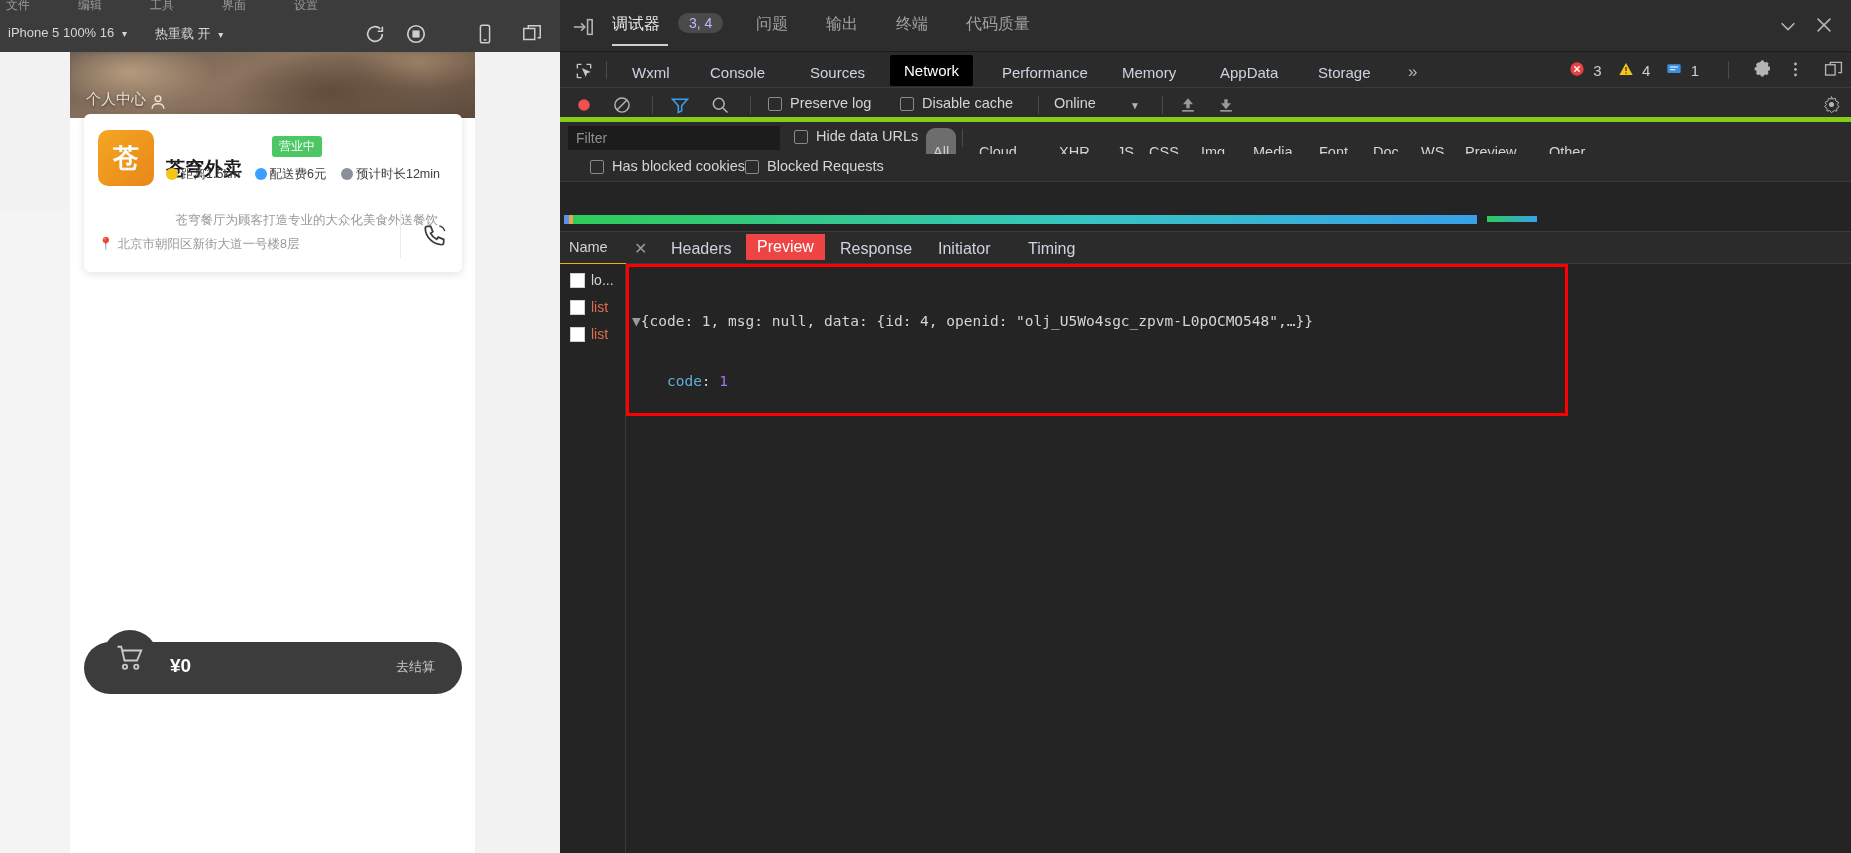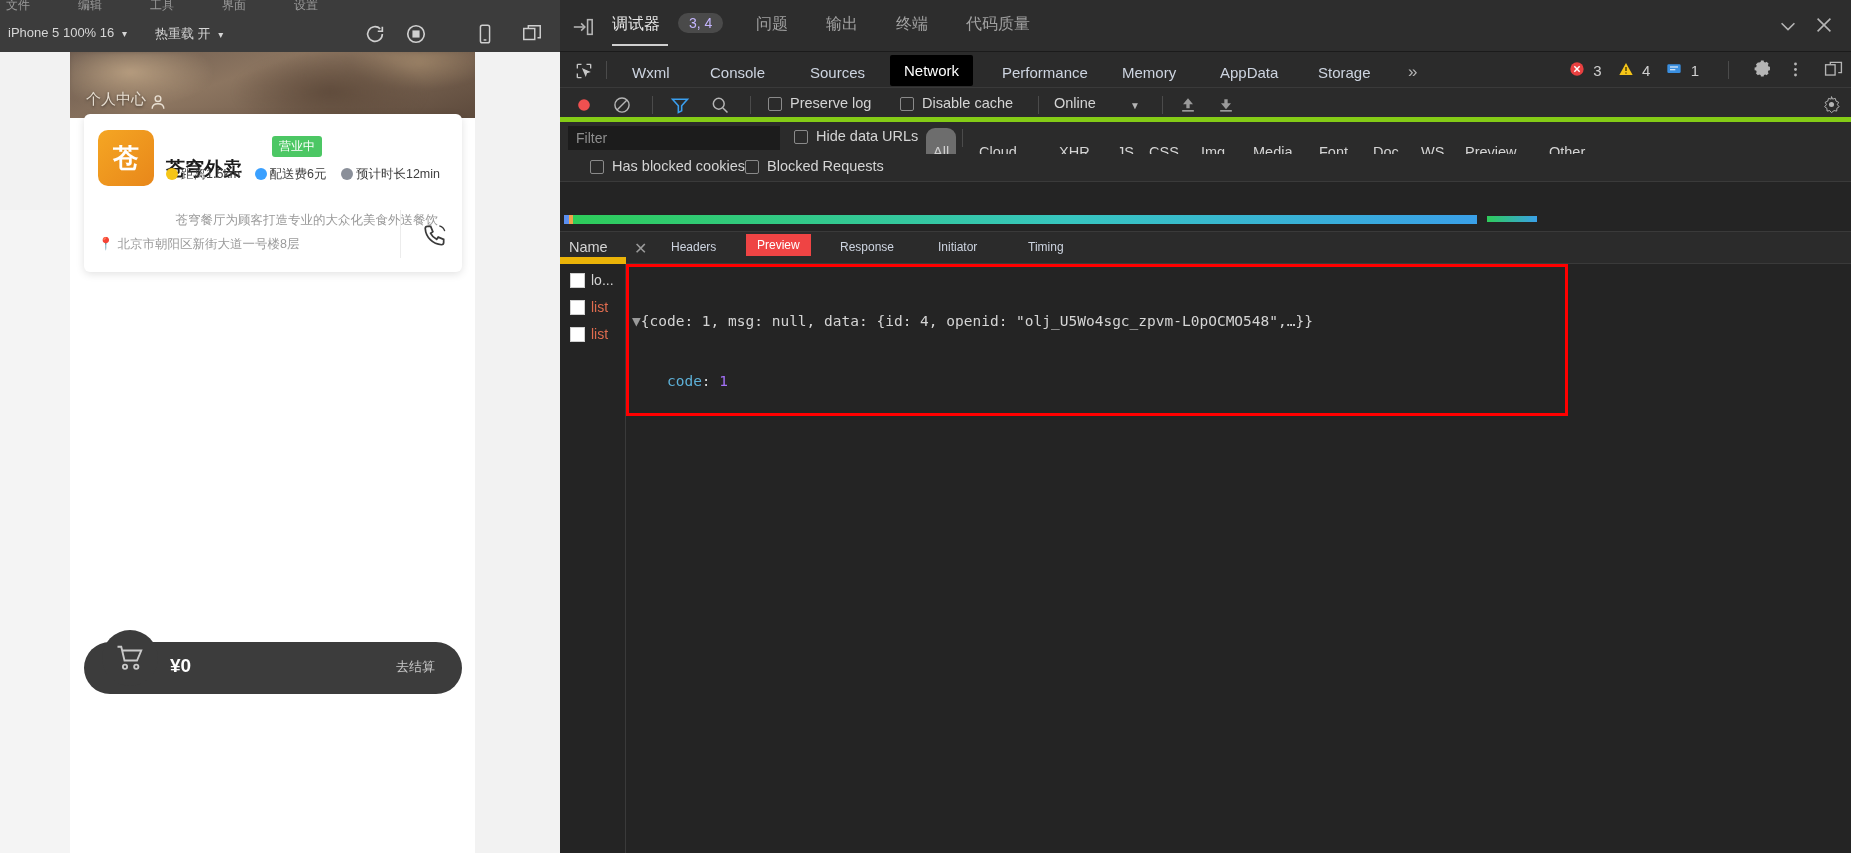--- a/index.html
+++ b/index.html
@@ -140,32 +140,32 @@
   .ov-ticklbl { position:absolute; top:6px; font-size:13px; color:#c8c8c8;
     transform:translateX(-100%); padding-right:5px; white-space:nowrap; }
   .ov-track { position:absolute; left:4px; top:33px; height:9px; }
   .ov-band { position:absolute; top:0; height:9px; }
   .ov-mini { position:absolute; top:34px; height:6px; }
 
   
   .sp-left { position:absolute; left:0; top:232px; width:66px; height:621px;
     background:#242424; border-right:1px solid #3a3a3a; }
   .sp-hdr { position:absolute; left:0; top:0; width:66px; height:32px;
-    background:#2b2b2b; border-bottom:7px solid #eab308; }
+    background:#2b2b2b; border-bottom:1px solid #eab308; }
   .sp-hdr-lbl { position:absolute; left:9px; top:7px; font-size:14.5px; color:#d4d4d4; }
   .req-row { position:absolute; left:0; width:66px; height:27px; }
   .req-chk { position:absolute; left:10px; top:5px; width:15px; height:15px;
     background:#fff; border:1px solid #cfcfcf; }
   .req-lbl { position:absolute; left:31px; top:4px; font-size:14px; white-space:nowrap; }
 
   .sp-right { position:absolute; left:66px; top:232px; width:1225px; height:621px;
     background:#242424; }
   .det-tabs { position:absolute; left:0; top:0; width:1225px; height:32px;
     background:#2b2b2b; border-bottom:1px solid #3a3a3a; }
-  .det-tab { position:absolute; top:6px; font-size:12px; color:#cdd4e0;
+  .det-tab { position:absolute; top:6px; font-size:16px; color:#cdd4e0;
     white-space:nowrap; padding:2px 9px; }
   .det-tab.active { background:#ef4444; color:#fff; }
   .det-x { position:absolute; left:8px; top:7px; font-size:16px; color:#9a9a9a; }
 
   .hl-box { position:absolute; left:0px; top:32px; width:942px; height:152px;
     border:3px solid #ff0000; }
   .json { position:absolute; left:6px; top:38px; width:1219px; height:142px;
     font-family:"DejaVu Sans Mono", monospace; font-size:14.5px; line-height:20.3px;
     color:#d4d4d4; white-space:pre; overflow:hidden; }
   .jl { height:20.3px; white-space:pre; }

